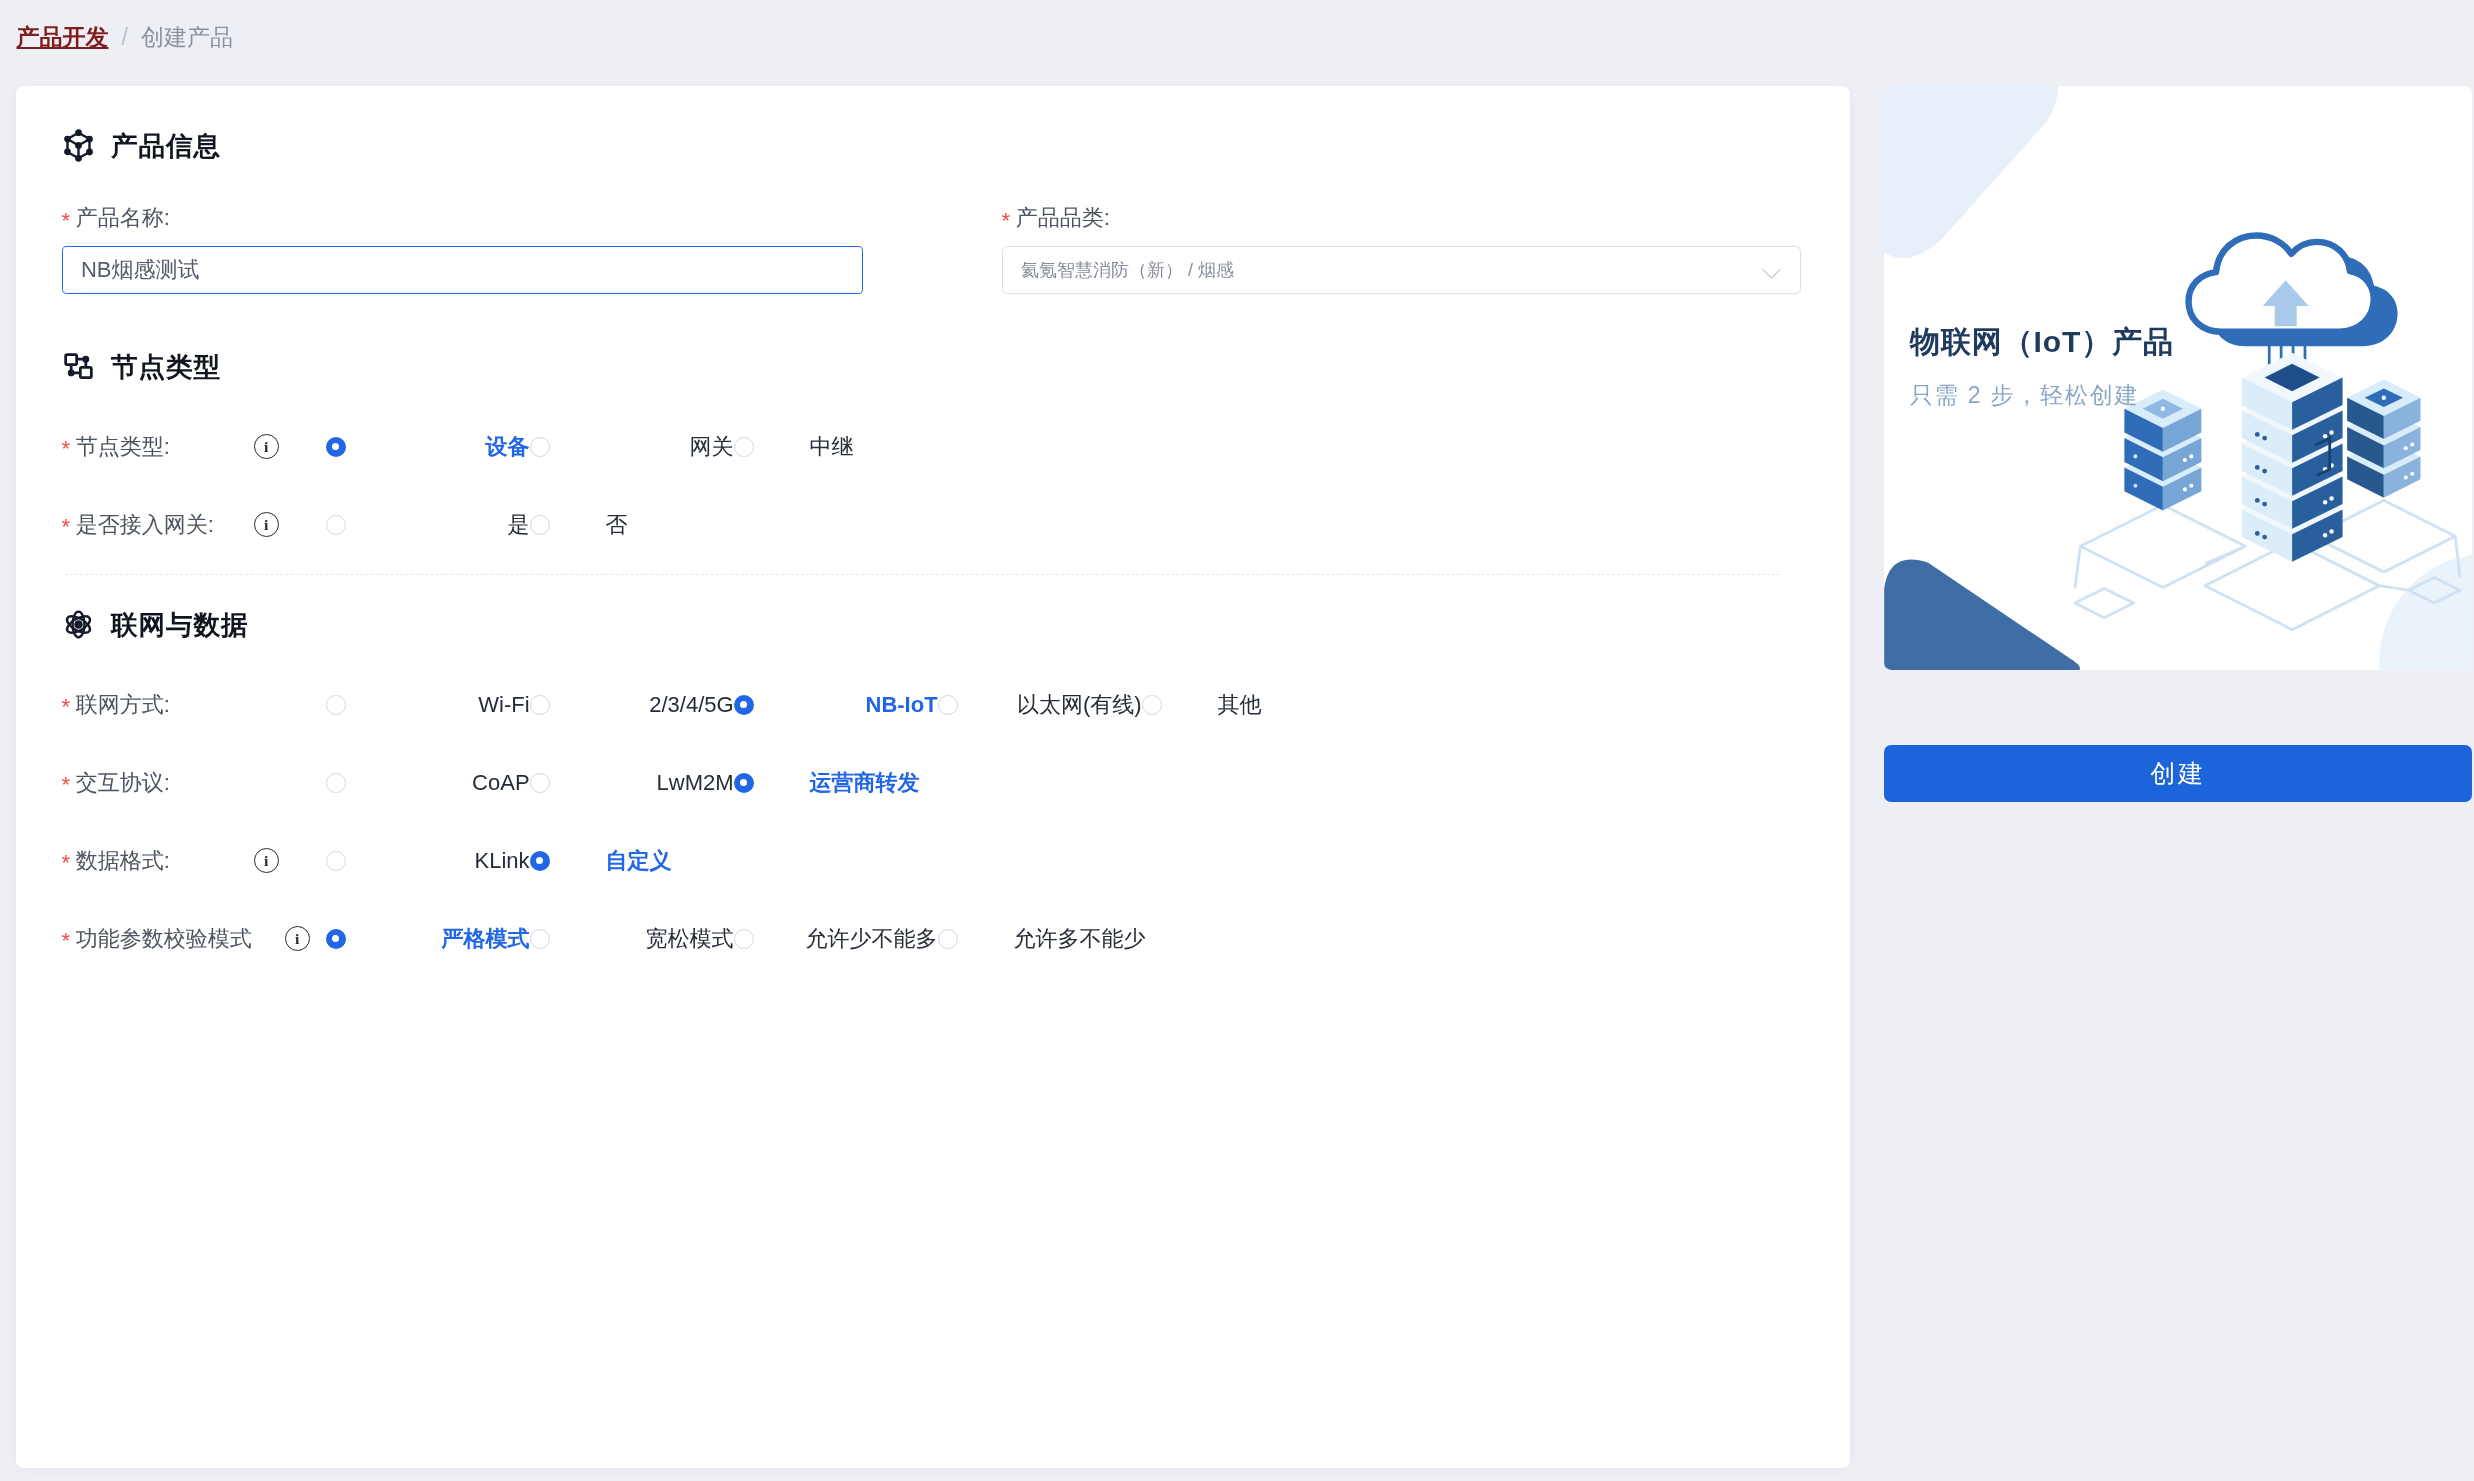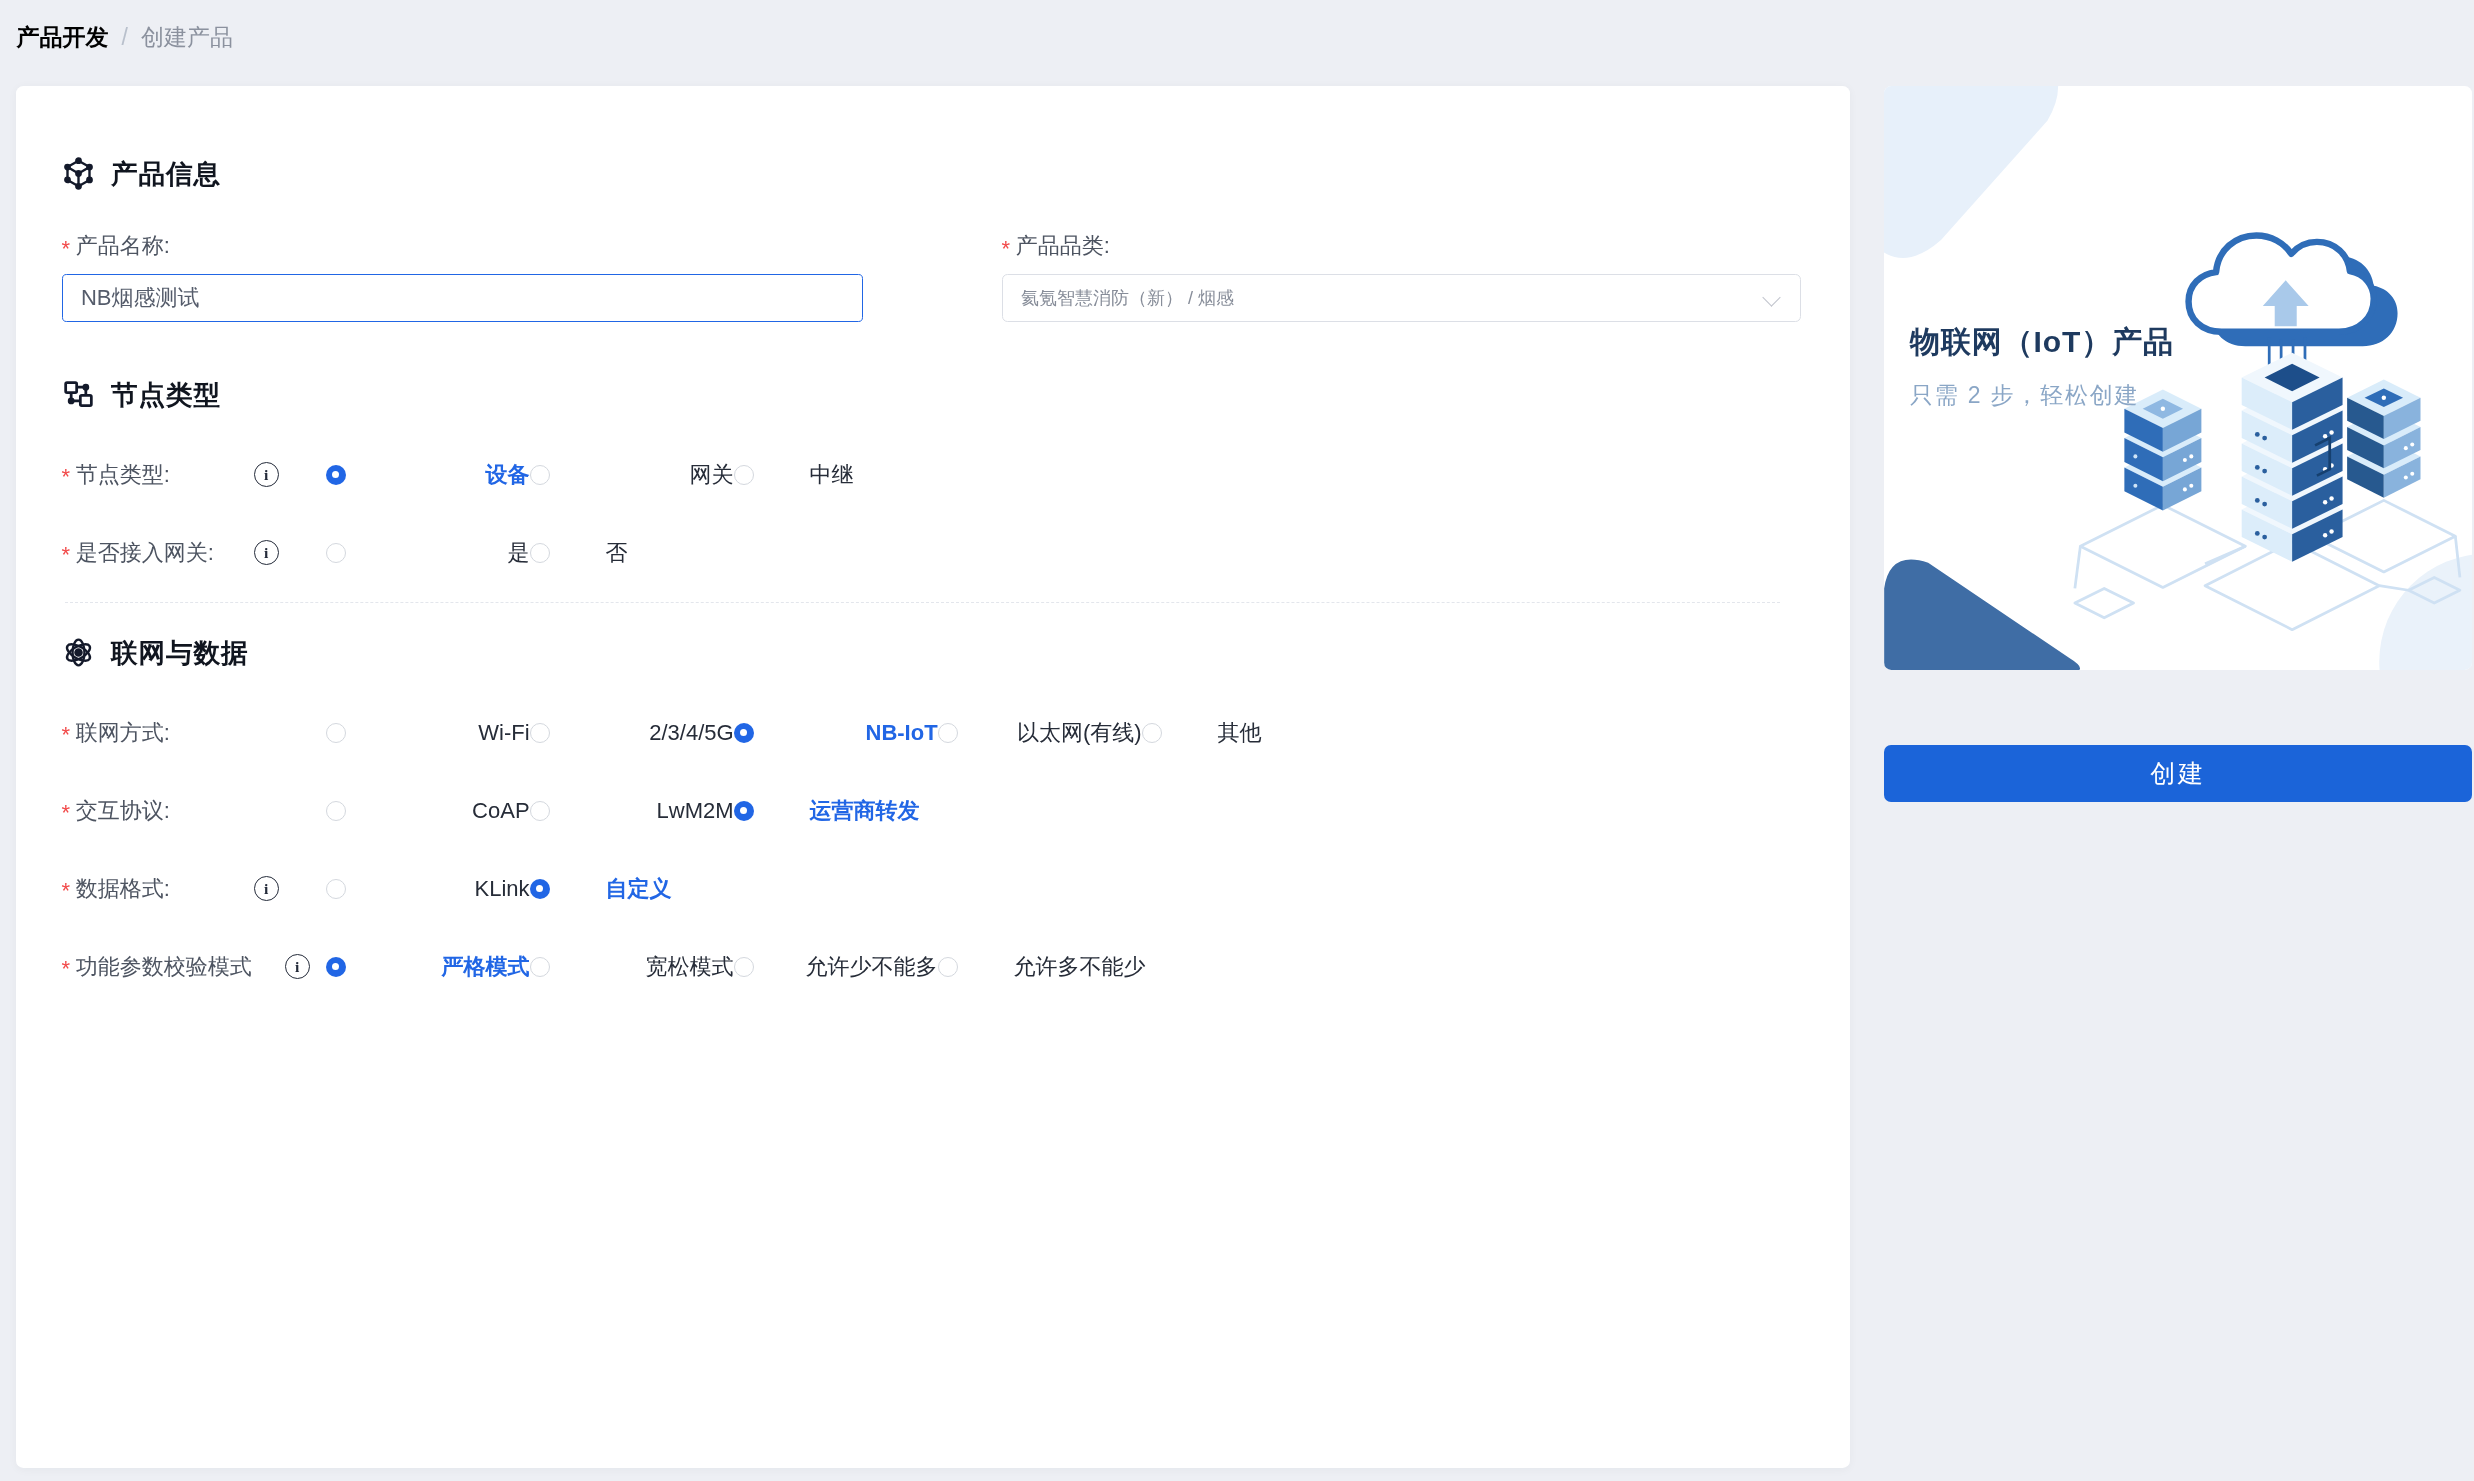--- a/index.html
+++ b/index.html
@@ -7,31 +7,31 @@
   body {
     position:relative;
     background:#edeff4;
     font-family:"Liberation Sans","DejaVu Sans",sans-serif;
     color:#262c38;
     overflow:hidden;
   }
 
   
   .breadcrumb { position:absolute; left:16.5px; top:22px; font-size:23px; display:flex; align-items:center; }
-  .bc-current { color:#000000; font-weight:700; cursor:pointer; }
+  .bc-current { color:#7f1d1d; font-weight:700; cursor:pointer;text-decoration:underline; }
   .bc-sep { color:#b9c0cc; margin:0 13px; }
   .bc-page { color:#8b919e; }
 
   
   .main-card {
     position:absolute; left:15.6px; top:86px; width:1834px; height:1382px;
     background:#ffffff; border-radius:7.3px; box-shadow:0 1.8px 9.2px rgba(31,45,61,.04);
     padding:42px 46px;
   }
-  .section-header { display:flex; align-items:center; gap:16.5px; height:35px;margin-top:28px; }
+  .section-header { display:flex; align-items:center; gap:16.5px; height:35px; }
   .section-title { font-size:26.6px; font-weight:700; color:#10151f; letter-spacing:0.9px; }
   .section-icon { width:33px; height:33px; flex:none; }
 
   .fields { display:flex; margin-top:40px; }
   .field-col-1 { width:801px; }
   .field-col-2 { width:799px; margin-left:139px; }
   .field-label { font-size:22px; color:#4d5461; margin-bottom:13px; display:flex; align-items:center; }
   .req::before { content:"*"; color:#f24a4a; font-size:22px; margin-right:5.5px; position:relative; top:2.7px; }
 
   .text-input {

